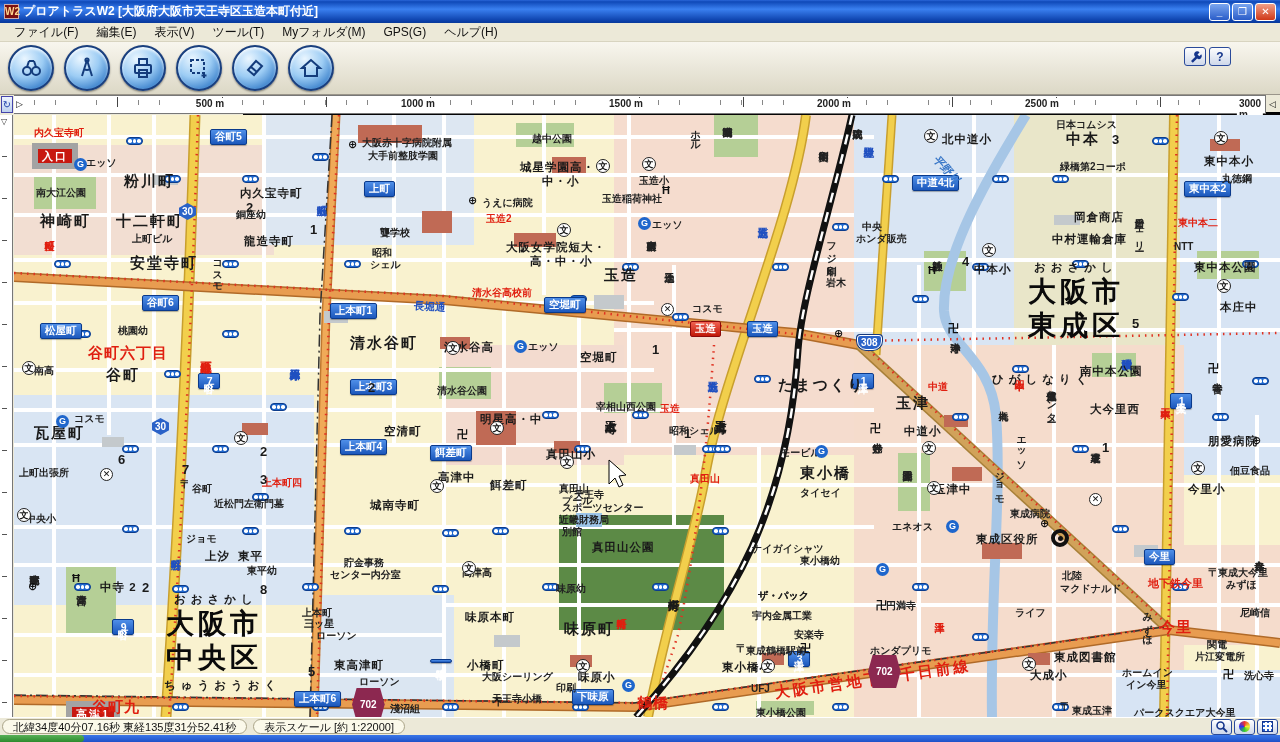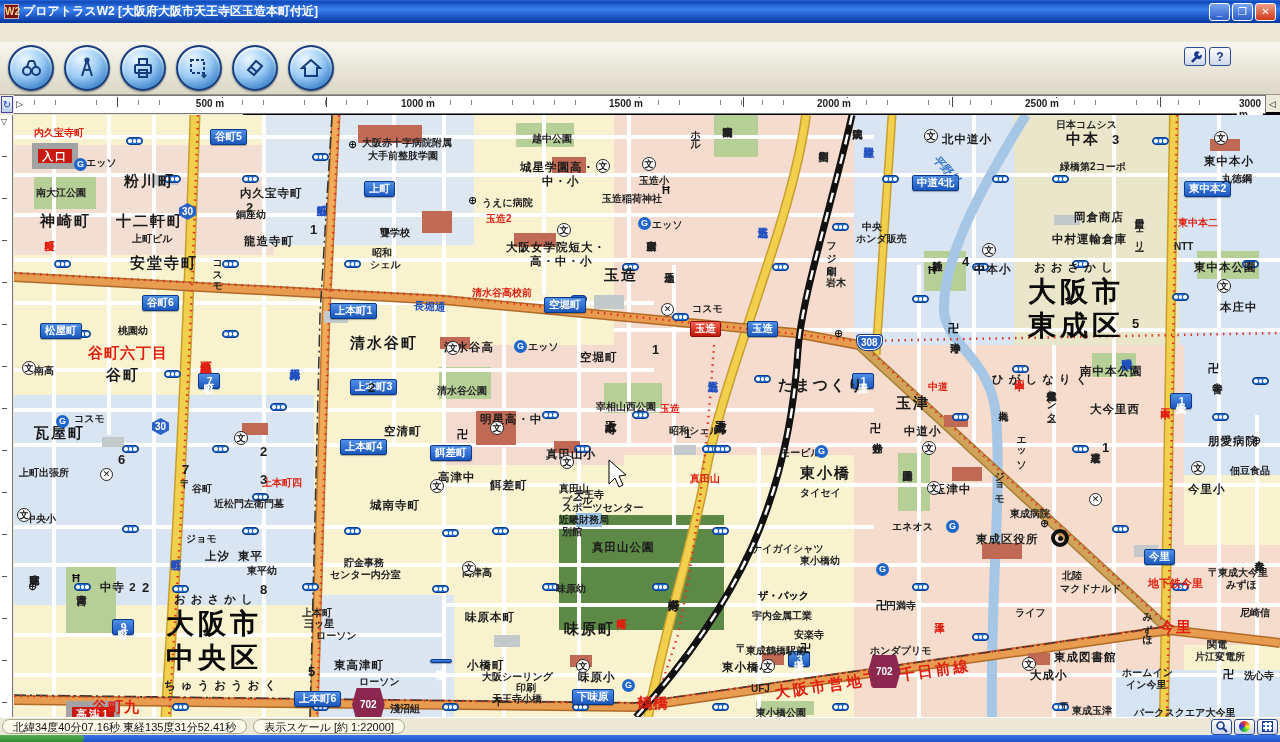--- a/index.html
+++ b/index.html
@@ -120,20 +120,29 @@
   <div id="titlebar">
     <div id="appicon">W2</div>
     <span>プロアトラスW2 [大阪府大阪市天王寺区玉造本町付近]</span>
     <div class="winbtns">
       <div class="winbtn">_</div>
       <div class="winbtn">❐</div>
       <div class="winbtn close">✕</div>
     </div>
   </div>
 
+  <div id="menubar">
+      <span class="menuitem">ファイル(F)</span>
+      <span class="menuitem">編集(E)</span>
+      <span class="menuitem">表示(V)</span>
+      <span class="menuitem">ツール(T)</span>
+      <span class="menuitem">Myフォルダ(M)</span>
+      <span class="menuitem">GPS(G)</span>
+      <span class="menuitem">ヘルプ(H)</span>
+    </div>
 
   <div id="toolbar">
     <div class="roundbtn" style="left:8px">
       <svg width="24" height="24">
           <circle cx="8" cy="15" r="4"></circle>
           <circle cx="17" cy="15" r="4"></circle>
           <path d="M8 11 L10 5 M17 11 L15 5 M10 5 L15 5"></path>
         </svg>
     </div>
     <div class="roundbtn" style="left:64px">
@@ -542,21 +551,21 @@
         <div class="ml b3" style="left: 423px; top: 270px;">清水谷公園</div>
         <div class="ml b3" style="left: 545px; top: 368px;">真田山</div>
         <div class="ml b3" style="left: 548px; top: 380px;">プール</div>
         <div class="ml b3" style="left: 560px; top: 374px;">天王寺</div>
         <div class="ml b3" style="left: 548px; top: 387px;">スポーツセンター</div>
         <div class="ml b3" style="left: 545px; top: 399px;">近畿財務局</div>
         <div class="ml b3" style="left: 548px; top: 411px;">別館</div>
         <div class="ml b3" style="left: 542px; top: 468px;">味原幼</div>
         <div class="ml b3" style="left: 448px; top: 452px;">高津高</div>
         <div class="ml b3" style="left: 468px; top: 556px;">大阪シーリング</div>
-        <div class="ml b3" style="left: 478px; top: 567px; padding-left: 24px;">印刷</div>
+        <div class="ml b3" style="left: 518px; top: 567px; padding-left: 24px;">印刷</div>
         <div class="ml b3" style="left: 478px; top: 578px;">天王寺小橋</div>
         <div class="ml b3" style="left: 766px; top: 332px;">モービル</div>
         <div class="ml b3" style="left: 786px; top: 372px;">タイセイ</div>
         <div class="ml b3" style="left: 738px; top: 428px;">ナイガイシャツ</div>
         <div class="ml b3" style="left: 786px; top: 440px;">東小橋幼</div>
         <div class="ml b3" style="left: 744px; top: 475px;">ザ・パック</div>
         <div class="ml b3" style="left: 738px; top: 495px;">宇内金属工業</div>
         <div class="ml b3" style="left: 780px; top: 514px;">安楽寺</div>
         <div class="ml b3" style="left: 732px; top: 530px;">東成鶴橋駅前</div>
         <div class="ml b3" style="left: 737px; top: 568px;">UFJ</div>

